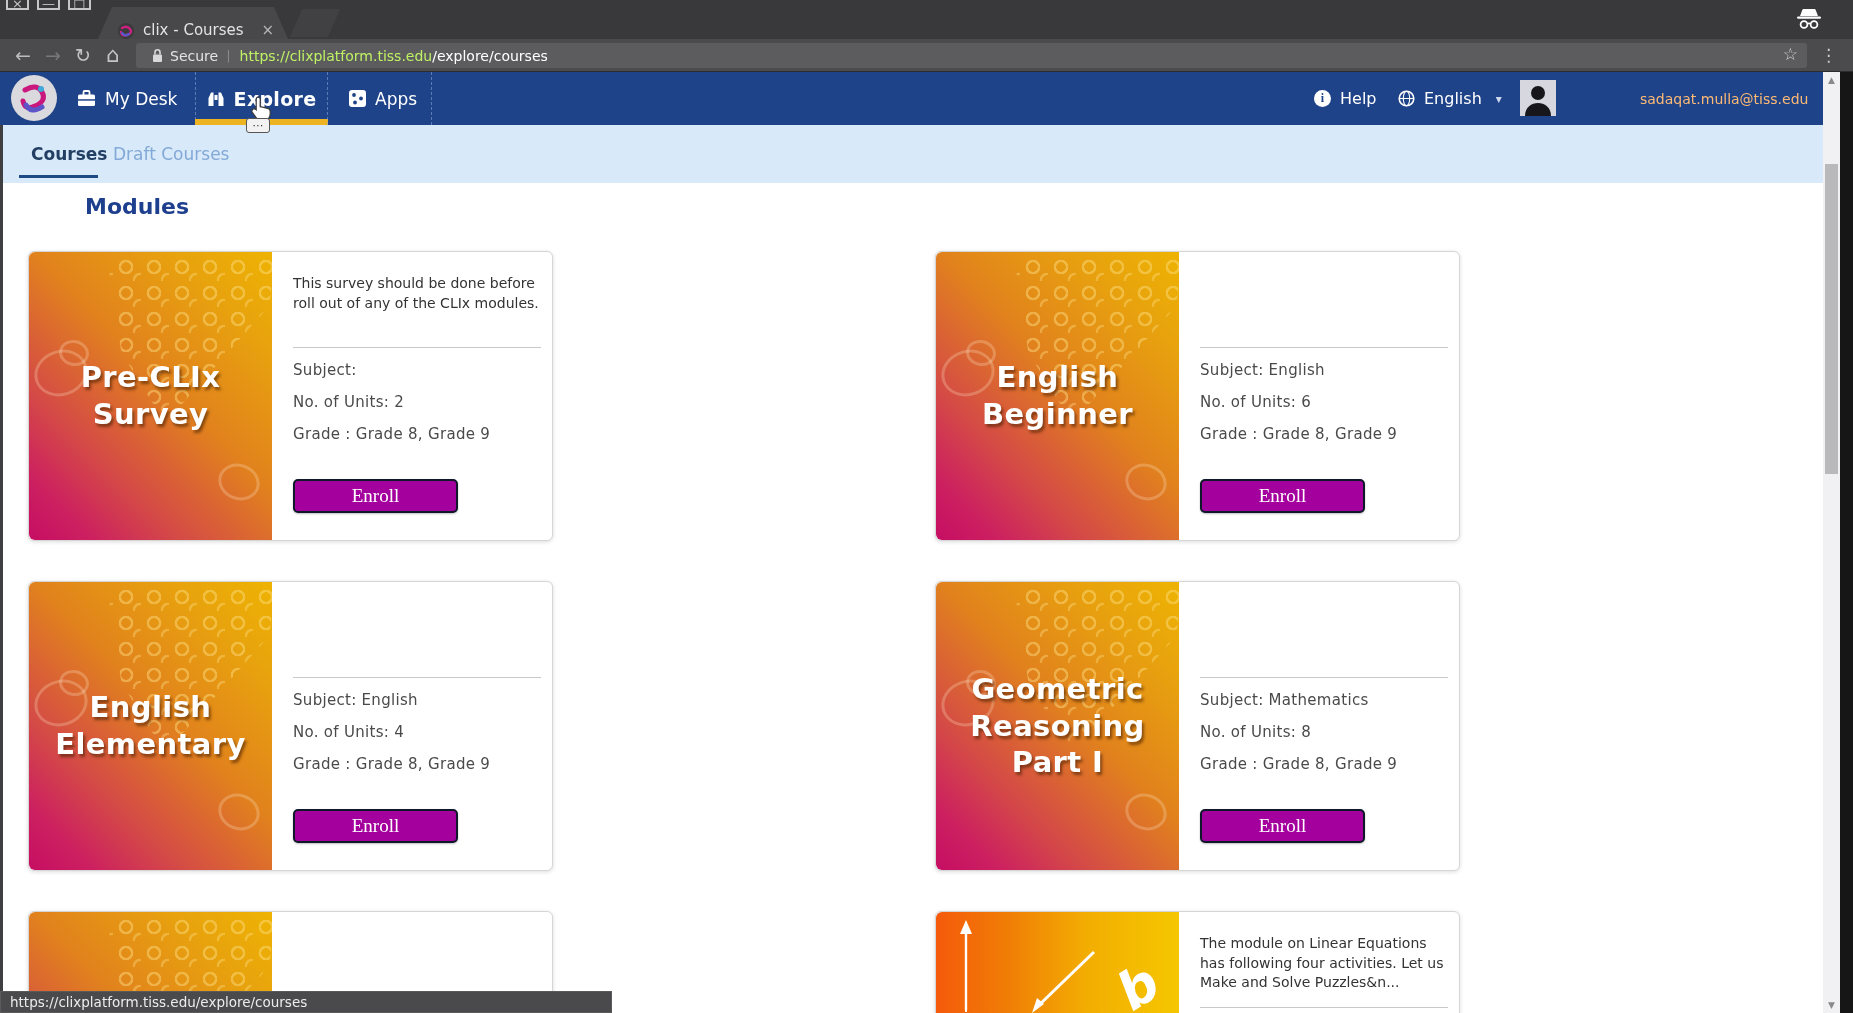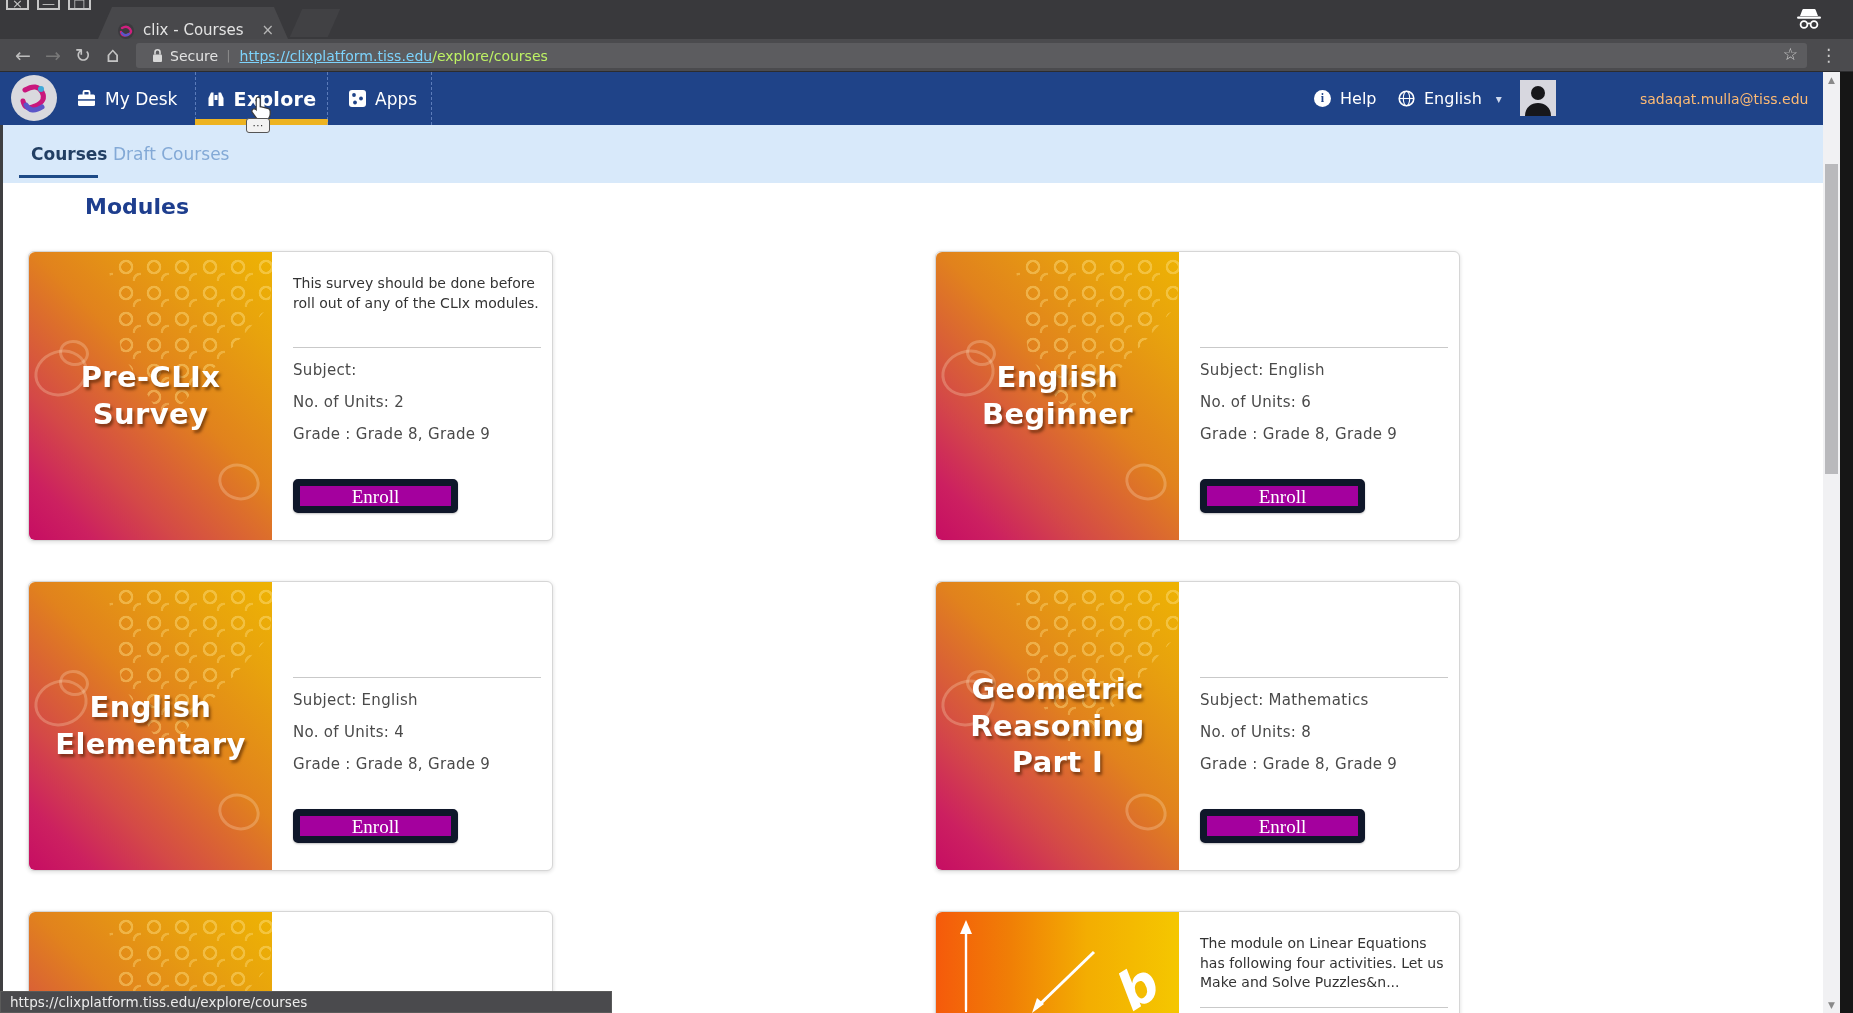--- a/index.html
+++ b/index.html
@@ -17,22 +17,22 @@
   .newtab { position:absolute; left:296px; top:9px; width:38px; height:28px; background:#414144; transform:skewX(-24deg); }
   .incognito { position:absolute; right:30px; top:7px; }
 
   .urlbar { position:absolute; top:39px; left:0; right:0; height:33px; background:#4b4b4e; z-index:40;
             border-bottom:1px solid #2c2c2e; }
   .nav-glyph { position:absolute; top:0; height:33px; line-height:32px; font-size:19px; text-align:center; width:26px; }
   .url-field { position:absolute; left:136px; right:46px; top:4px; height:25px; background:#5c5c5f; border-radius:3px;
                display:flex; align-items:center; padding:0 16px; font-size:14px; color:#dedede; }
   .url-secure { margin:0 8px 0 7px; color:#e3e3e3; }
   .url-pipe { color:#8a8a8a; margin-right:9px; font-size:13px; }
-  .url-host { color:#7dd3fc;text-decoration:underline; }
-  .url-path { color:#bef264;text-align:right; }
+  .url-host { color:#bef264; }
+  .url-path { color:#ffffff;text-align:right; }
   .url-star { position:absolute; right:9px; top:1px; color:#cfcfcf; font-size:17px; }
   .menu-dots { position:absolute; right:16px; top:0; height:33px; line-height:32px; color:#cccccc; font-size:17px; }
 
   
   .navbar { position:absolute; top:72px; left:0; width:1840px; height:53px; background:#1f4388; z-index:30; color:#fff; }
   .nav-sep { position:absolute; top:0; bottom:0; border-left:1px dashed rgba(140,170,225,.55); }
   .nav-item { position:absolute; top:0; height:53px; display:flex; align-items:center; gap:9px; font-size:17px; color:#fff; cursor:pointer; }
   .nav-item.bold { font-weight:bold; font-size:19px; letter-spacing:.3px; }
   .explore-underline { position:absolute; left:195px; width:133px; bottom:0; height:6px; background:#edb321; }
   .logo-wrap { position:absolute; left:11px; top:3px; width:46px; height:46px; }
@@ -73,21 +73,21 @@
   .ring.r1 { width:54px; height:46px; left:5px; top:98px; transform:rotate(-18deg); }
   .ring.r1b { width:30px; height:26px; left:30px; top:88px; transform:rotate(12deg); }
   .ring.r2 { width:42px; height:36px; right:12px; bottom:40px; transform:rotate(20deg); }
   .card-title { position:relative; width:252px; text-align:center; color:#fff; font-size:29px; font-weight:bold;
                 line-height:1.27; letter-spacing:.4px; text-shadow:2px 3px 3px rgba(70,30,0,.6); z-index:2; }
   .card-body { position:absolute; left:264px; top:0; right:12px; height:100%; }
   .card-desc { position:absolute; top:22px; left:0; width:246px; font-size:14px; color:#333; line-height:1.4; }
   .card-divider { position:absolute; top:95px; left:0; width:248px; border-top:1px solid #c9c9c9; }
   .detail { position:absolute; left:0; font-size:15px; color:#4a4a4a; letter-spacing:.3px; }
   .d0 { top:109px; } .d1 { top:141px; } .d2 { top:173px; }
-  .enroll { position:absolute; top:227px; left:0; width:165px; height:34px; background:#a4009e; border:7px solid #0f172a;
+  .enroll { position:absolute; top:227px; left:0; width:165px; height:34px; background:#a4009e; border:2px solid #0f172a;
             border-radius:5px; color:#fff; font-family:"Liberation Serif", serif; font-size:19px; cursor:pointer;
             box-shadow:0 1px 2px rgba(0,0,0,.25); }
   .grad-lin { background:linear-gradient(90deg,#f55a0b 0%,#f07e06 30%,#f3ad02 62%,#f5c700 100%); }
 
   
   .scrollbar { position:absolute; left:1823px; top:72px; width:17px; bottom:0; background:#f1f1f3; z-index:50; }
   .scroll-arrow { position:absolute; left:0; width:17px; text-align:center; color:#8a8a8a; font-size:9px; }
   .scroll-thumb { position:absolute; left:2px; width:13px; top:92px; height:310px; background:#b9b9bc; }
   .right-edge { position:absolute; left:1840px; top:72px; width:13px; bottom:0; background:#161616; z-index:45; }
   .left-edge { position:absolute; left:0; top:125px; width:3px; bottom:0; background:#3f3f41; z-index:45; }

